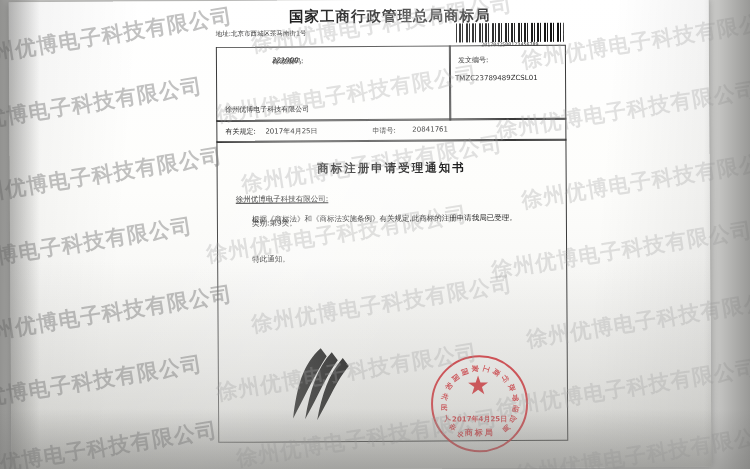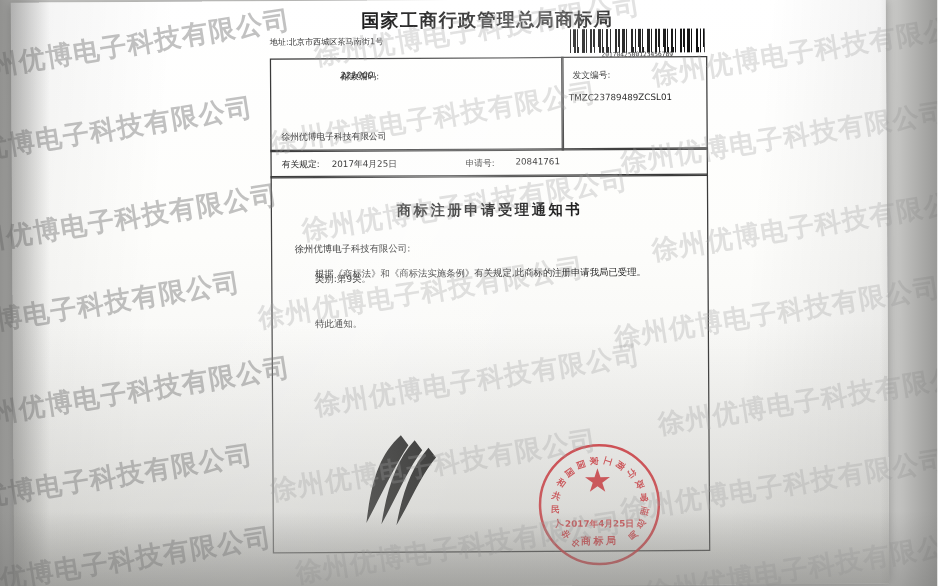--- a/index.html
+++ b/index.html
@@ -285,21 +285,21 @@
       <div class="frame" id="box-mid">
         <div class="fld" style="left:8px; top:6px;">有关规定:</div>
         <div class="fld" style="left:48px; top:6px;">2017年4月25日</div>
         <div class="fld" style="left:155px; top:6px;">申请号:</div>
         <div class="fld" style="left:195px; top:6px;">20841761</div>
       </div>
 
       <div class="frame" id="box-main">
         <div id="main-title">商标注册申请受理通知书</div>
 
-        <div class="para" style="left:18px; top:52px;">徐州优博电子科技有限公司:</div>
+        <div class="para" style="left:18px; top:52px;text-decoration:underline;">徐州优博电子科技有限公司:</div>
         <div class="para" style="left:34px; top:72px;">根据《商标法》和《商标法实施条例》有关规定,此商标的注册申请我局已受理。</div>
         <div class="para" style="left:34px; top:76px;">类别:第9类。</div>
         <div class="para" style="left:34px; top:112px;">特此通知。</div>
 
         <div id="logo">
           <svg width="62" height="75" viewBox="0 0 62 75">
             <path d="M30 2 C12 18, 6 40, 2 72 C16 46, 24 28, 36 10 Z" fill="#111"></path>
             <path d="M41 6 C26 22, 19 44, 14 73 C28 48, 35 30, 47 14 Z" fill="#111"></path>
             <path d="M52 12 C38 28, 31 48, 26 74 C40 50, 46 34, 58 20 Z" fill="#111"></path>
           </svg>

